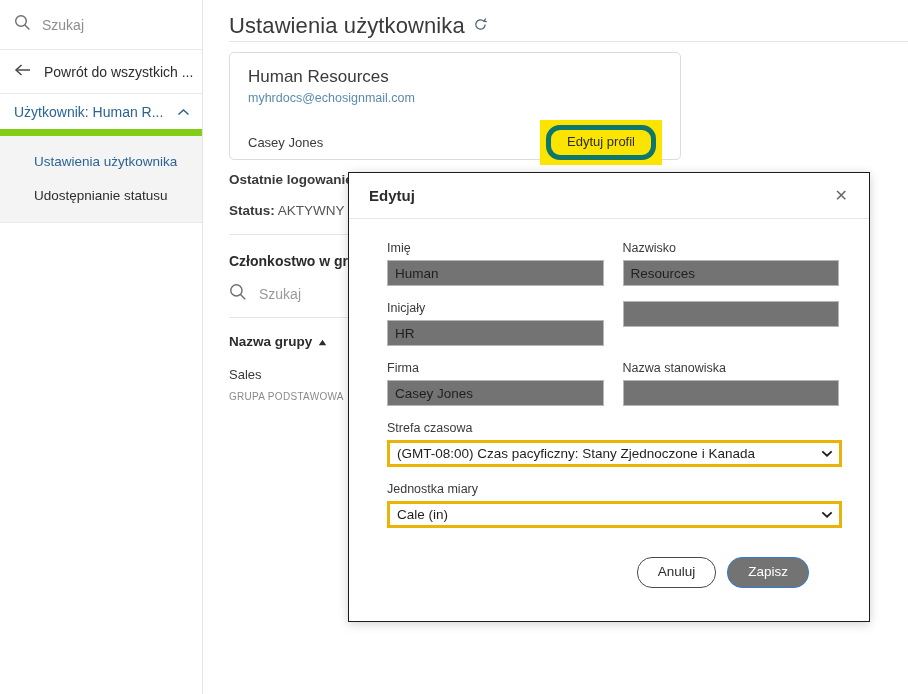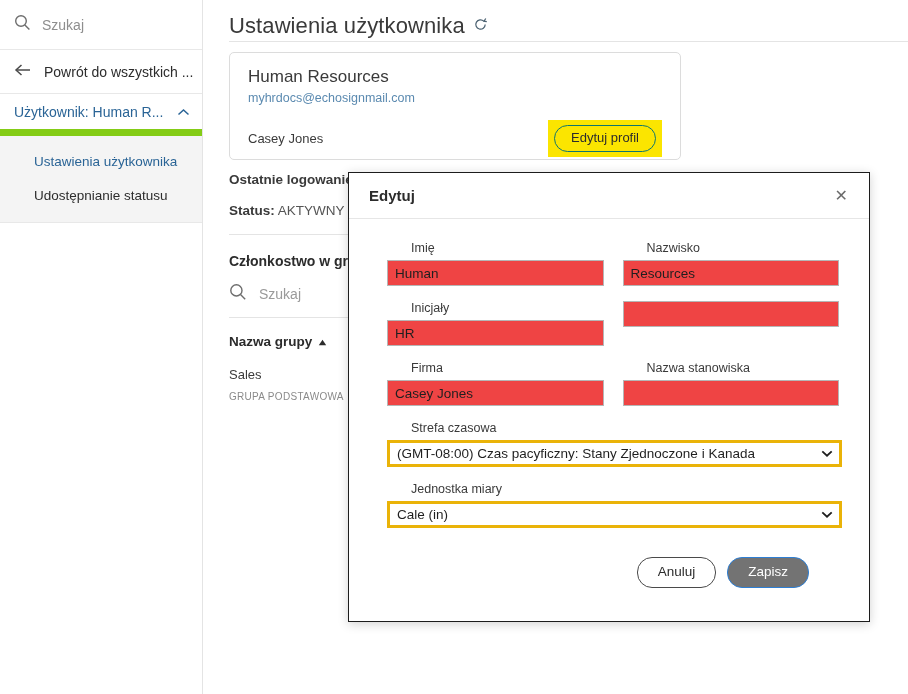--- a/index.html
+++ b/index.html
@@ -125,21 +125,21 @@
   }
   .uc-person { font-size: 13px; color: #3a3a3a; }
   .hl-wrap {
     background: #fbe500;
     padding: 5px 6px;
     display: inline-block;
     line-height: 0;
   }
   .edit-profile-btn {
     display: inline-block;
-    border: 1px solid #0f766e;
+    border: 5px solid #0f766e;
     border-radius: 14px;
     background: transparent;
     font-family: "Liberation Sans", sans-serif;
     font-size: 13px;
     color: #2c2c2c;
     padding: 4px 16px 5px 16px;
     cursor: pointer;
     line-height: 1.2;
     text-align: right;
   }
@@ -198,27 +198,26 @@
     font-family: "Liberation Sans", sans-serif;
   }
   .modal-body { padding: 22px 30px 0 38px; }
   .grid2 { display: flex; gap: 19px; }
   .fld { margin-bottom: 15px; }
   .fld.half { width: 218px; }
   .fld.full { width: 455px; }
   .fld-label {
     font-size: 12.5px; color: #3a3a3a;
     margin-bottom: 5px;
-    margin-left: 24px;
   }
   .fld-input {
     width: 100%;
     height: 26px;
     border: 1px solid #b6b6b6;
-    background: #ef4444;
+    background: #737373;
     font-family: "Liberation Sans", sans-serif;
     font-size: 13.5px;
     color: #1f1f1f;
     padding: 0 7px;
     outline: none;
     border-radius: 0;
   }
   .sel-wrap { position: relative; width: 100%; }
   .fld-select {
     width: 100%;

